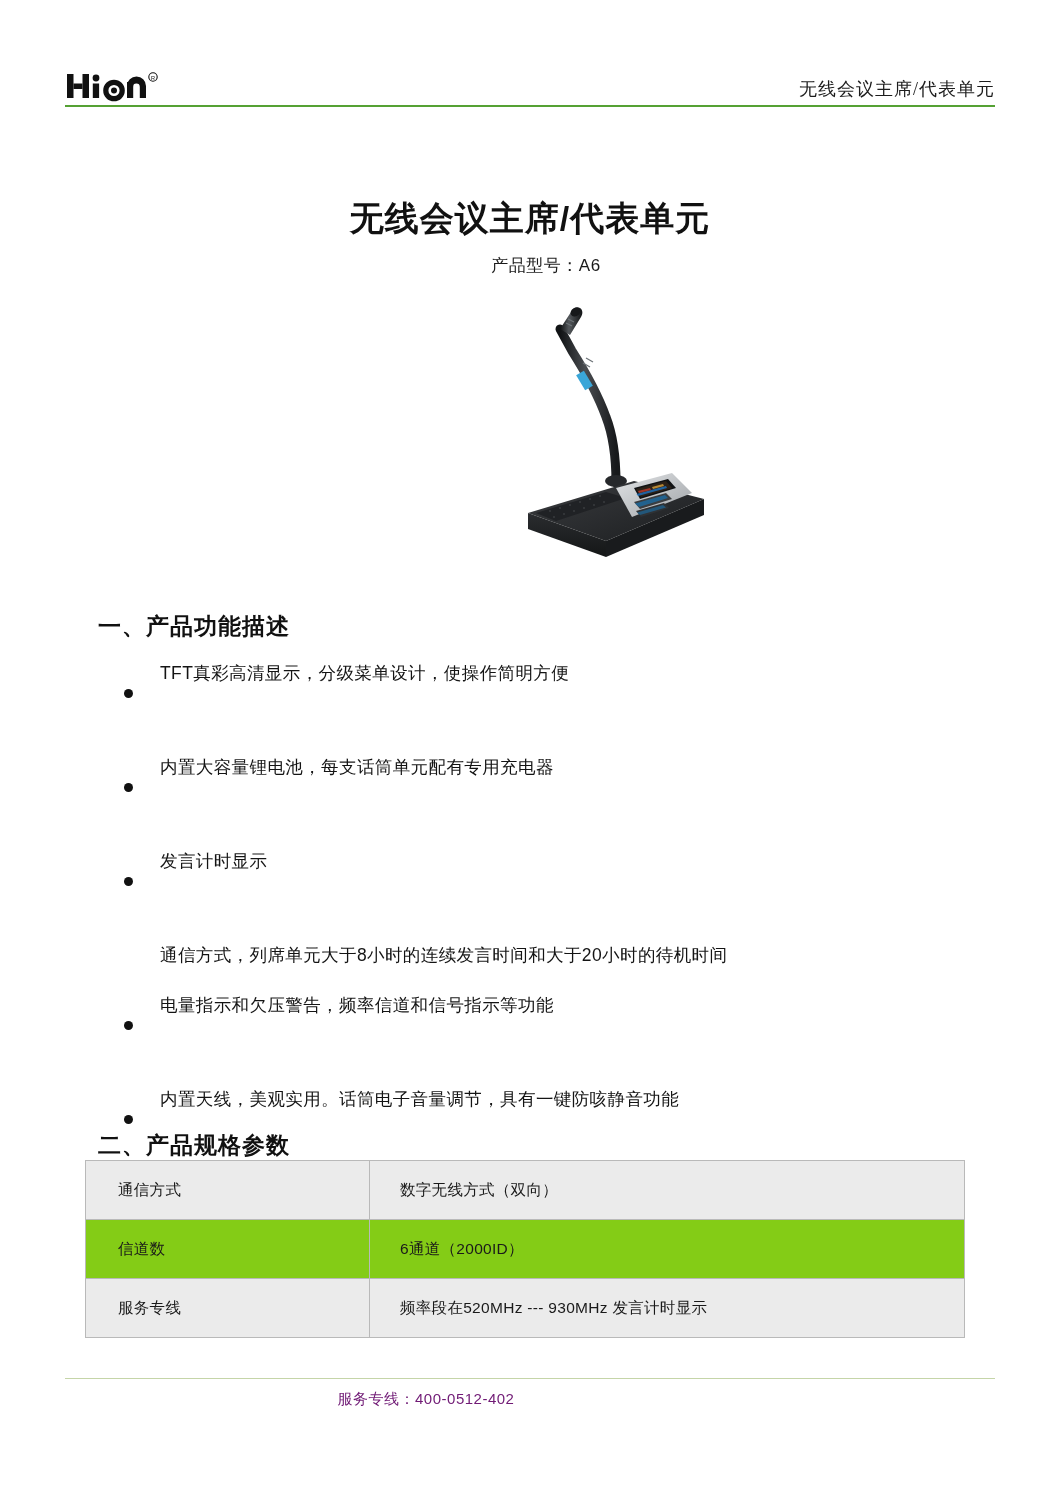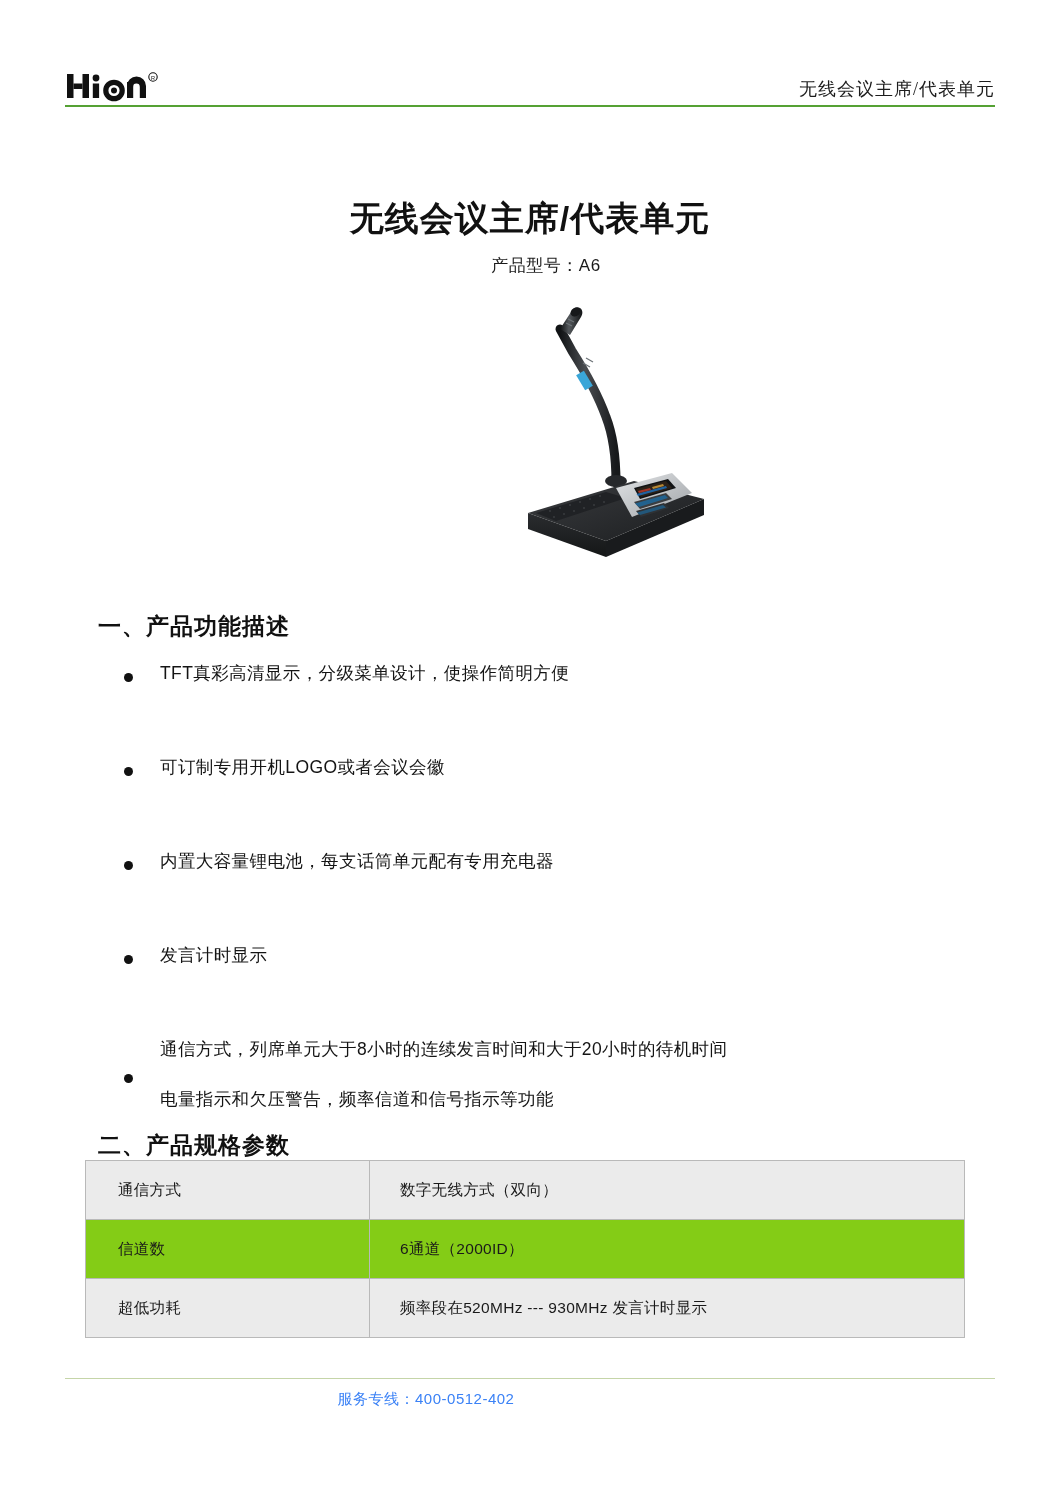--- a/index.html
+++ b/index.html
@@ -97,21 +97,21 @@
 
   
   .features {
     position: absolute;
     left: 124px;
     top: 648px;
     width: 840px;
   }
   .feature {
     display: flex;
-    align-items: center;
+    align-items: flex-end;
     margin-bottom: 44px;
   }
   .feature:last-child { margin-bottom: 0; }
   .bullet {
     flex: 0 0 auto;
     width: 9px;
     height: 9px;
     border-radius: 50%;
     background: #111111;
     margin-top: 9px;
@@ -161,21 +161,21 @@
     height: 0;
     border-top: 1px solid #c5d5a8;
   }
   .footer-text {
     position: absolute;
     top: 1390px;
     left: 0;
     width: 852px;
     text-align: center;
     font-size: 15px;
-    color: #3b82f6;
+    color: #701a75;
     letter-spacing: 0.5px;
   }
 </style>
 </head>
 <body>
 
 <div class="page">
 
   <div class="header">
     <div class="logo">
@@ -292,24 +292,20 @@
 
   <div class="section-heading" id="sec1">一、产品功能描述</div>
 
   <div class="features">
     <div class="feature">
       <span class="bullet"></span>
       <span class="feature-text">TFT真彩高清显示，分级菜单设计，使操作简明方便</span>
     </div>
     <div class="feature">
       <span class="bullet"></span>
-      <span class="feature-text">可订制专用开机LOGO或者会议会徽</span>
-    </div>
-    <div class="feature">
-      <span class="bullet"></span>
       <span class="feature-text">内置大容量锂电池，每支话筒单元配有专用充电器</span>
     </div>
     <div class="feature">
       <span class="bullet"></span>
       <span class="feature-text">发言计时显示</span>
     </div>
     <div class="feature">
       <span class="bullet"></span>
       <span class="feature-text">
         <span class="l1">通信方式，列席单元大于8小时的连续发言时间和大于20小时的待机时间</span>
@@ -328,21 +324,21 @@
     <tbody>
       <tr class="shade">
         <td class="k">通信方式</td>
         <td class="v">数字无线方式（双向）</td>
       </tr>
       <tr class="plain">
         <td class="k">信道数</td>
         <td class="v">6通道（2000ID）</td>
       </tr>
       <tr class="shade">
-        <td class="k">超低功耗</td>
+        <td class="k">服务专线</td>
         <td class="v">频率段在520MHz --- 930MHz 发言计时显示</td>
       </tr>
     </tbody>
   </table>
 
   <div class="footer-rule"></div>
   <div class="footer-text">服务专线：400-0512-402</div>
 
 </div>
 

